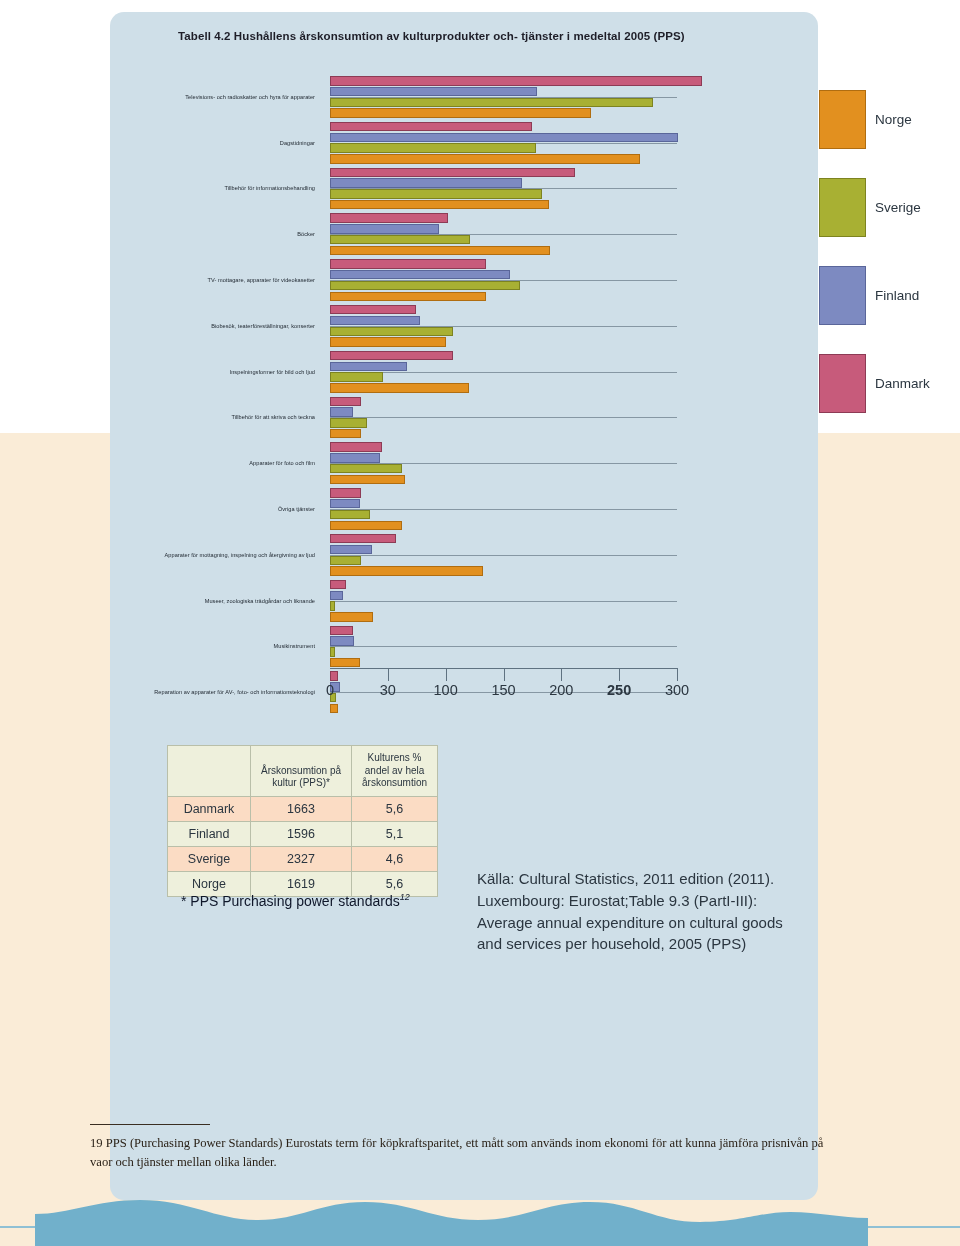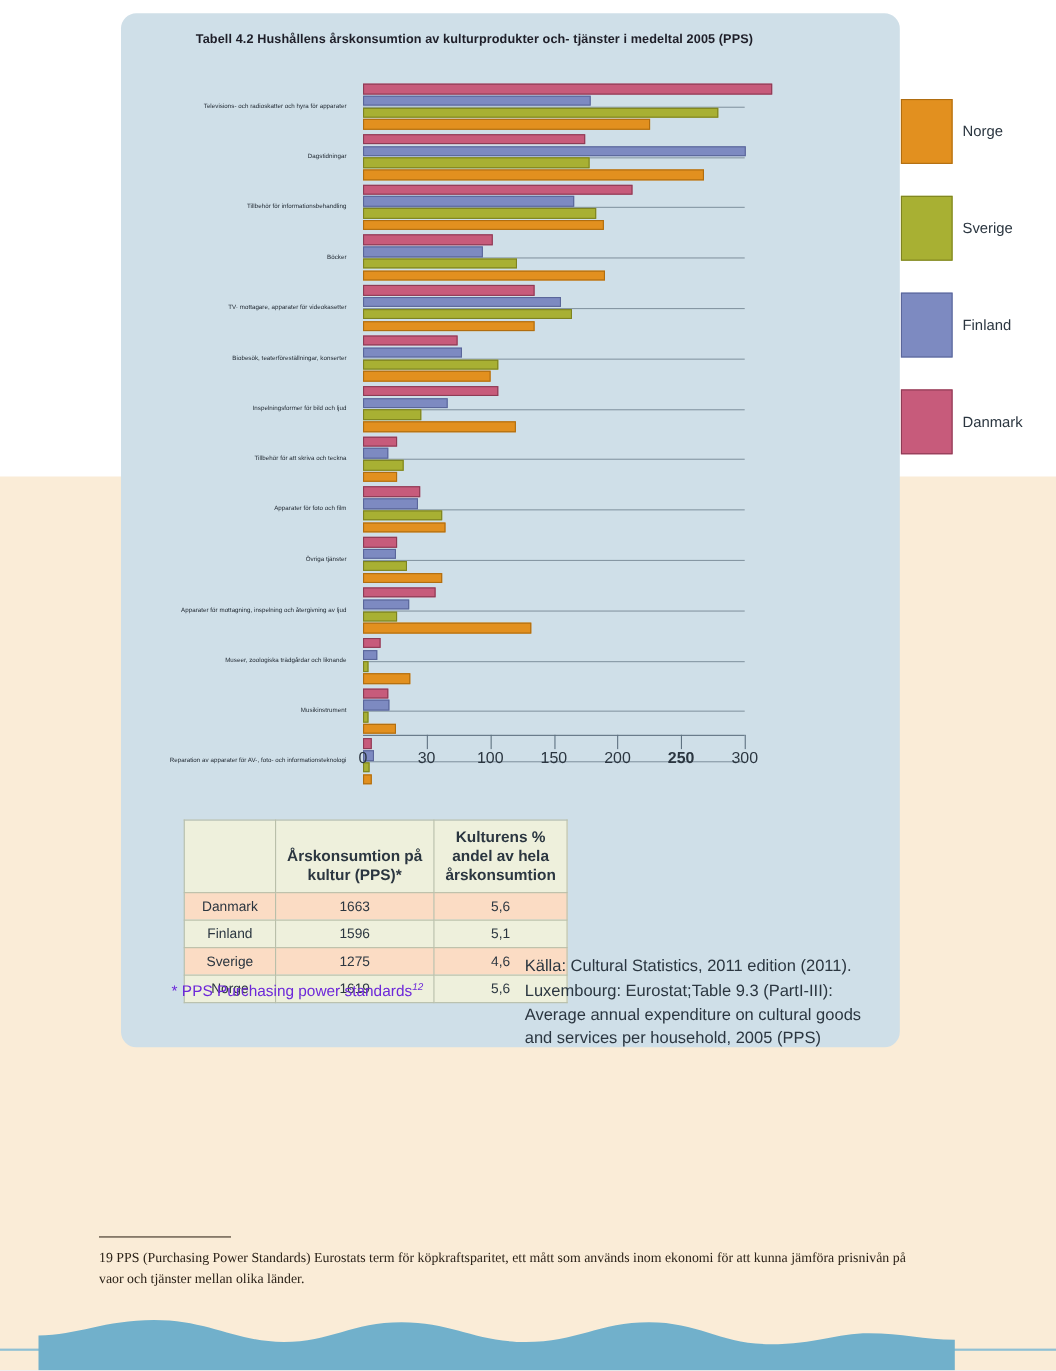--- a/index.html
+++ b/index.html
@@ -8,21 +8,21 @@
     background:#ffffff;
     font-family:"Liberation Sans", sans-serif;
     -webkit-font-smoothing:antialiased;
   }
   
   #band-cream{position:absolute;left:0;top:433px;width:960px;height:813px;background:#faecd7;}
   #band-white{position:absolute;left:0;top:0;width:960px;height:433px;background:#ffffff;}
 
   
   #card{
-    position:absolute;left:110px;top:12px;width:708px;height:940px;
+    position:absolute;left:110px;top:12px;width:708px;height:1188px;
     background:#cfdfe8;border-radius:14px;
   }
 
   #chart-title{
     position:absolute;left:68px;top:18px;width:620px;
     font-size:11.5px;font-weight:bold;color:#1e1e28;letter-spacing:.1px;
   }
 
   
   #chart{position:absolute;left:0px;top:62px;width:708px;height:620px;}
@@ -64,26 +64,26 @@
 
   
   #datatable{
     position:absolute;left:167px;top:745px;
     border-collapse:collapse;font-size:12.5px;color:#2b3640;
   }
   #datatable td,#datatable th{
     border:1px solid #b9bfa9;padding:5px 8px;font-weight:normal;text-align:center;
     background:#eef0dc;
   }
-  #datatable thead th{vertical-align:bottom;line-height:1.25;font-size:14px;padding:6px 10px;font-weight:bold;}
+  #datatable thead th{vertical-align:bottom;line-height:1.25;font-size:10px;padding:6px 10px;}
   #datatable thead th.blank{width:62px;}
   #datatable tbody td:first-child{text-align:center;width:62px;}
   #datatable tbody tr.alt td{background:#fbdcc4;}
   .pps-note{
-    position:absolute;left:156px;top:892px;font-size:14px;color:#6d28d9;white-space:nowrap;
+    position:absolute;left:181px;top:892px;font-size:14px;color:#0f172a;white-space:nowrap;
   }
   .pps-note sup{font-size:9px;font-style:italic;}
 
   #source{
     position:absolute;left:477px;top:868px;width:330px;
     font-size:15px;line-height:1.45;color:#2b3640;
   }
 
   
   #fn-rule{position:absolute;left:90px;top:1124px;width:120px;height:1px;background:#3a2e22;}
@@ -317,21 +317,21 @@
         <td>1663</td>
         <td>5,6</td>
       </tr>
       <tr>
         <td>Finland</td>
         <td>1596</td>
         <td>5,1</td>
       </tr>
       <tr class="alt">
         <td>Sverige</td>
-        <td>1275</td>
+        <td>2327</td>
         <td>4,6</td>
       </tr>
       <tr>
         <td>Norge</td>
         <td>1619</td>
         <td>5,6</td>
       </tr>
     </tbody>
 </table>
 

